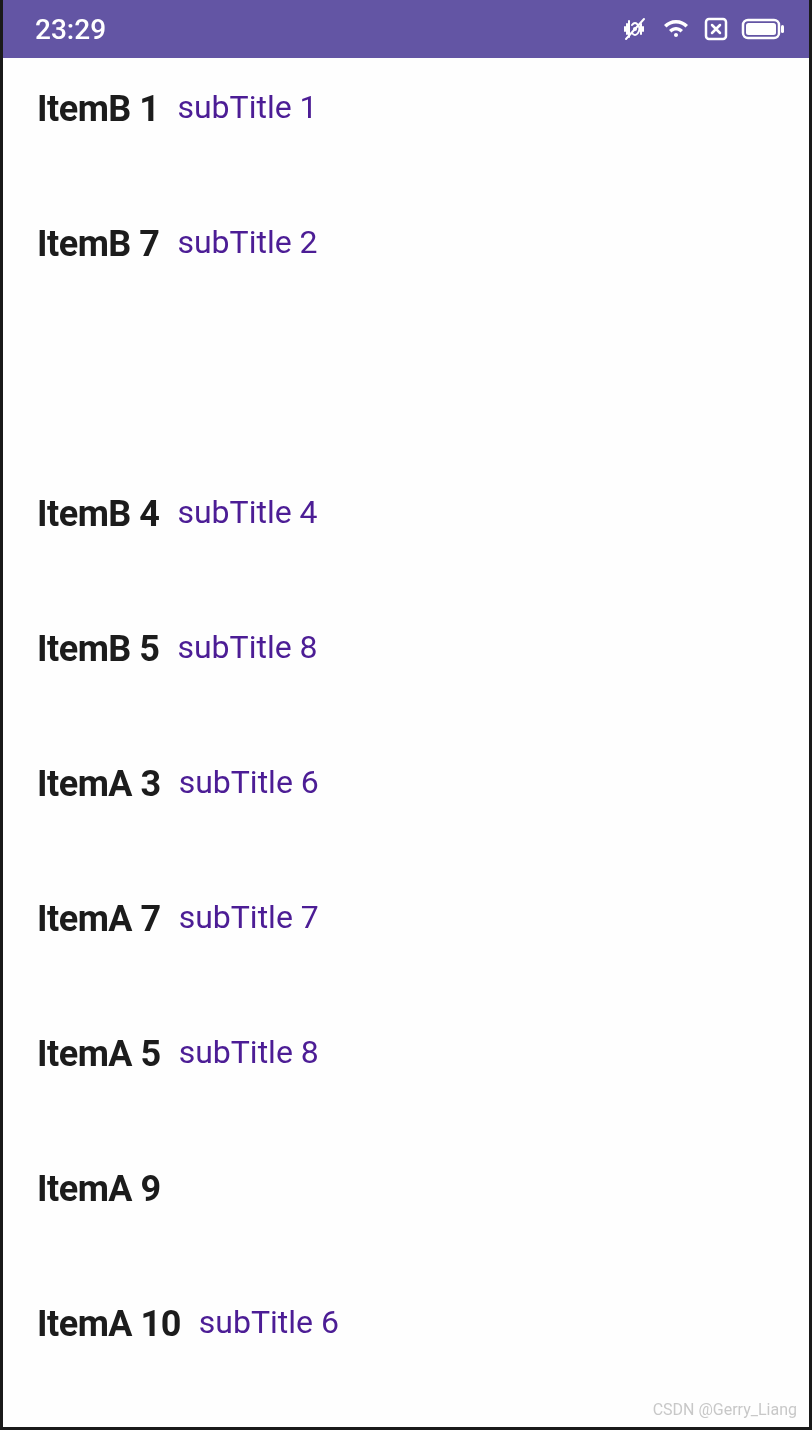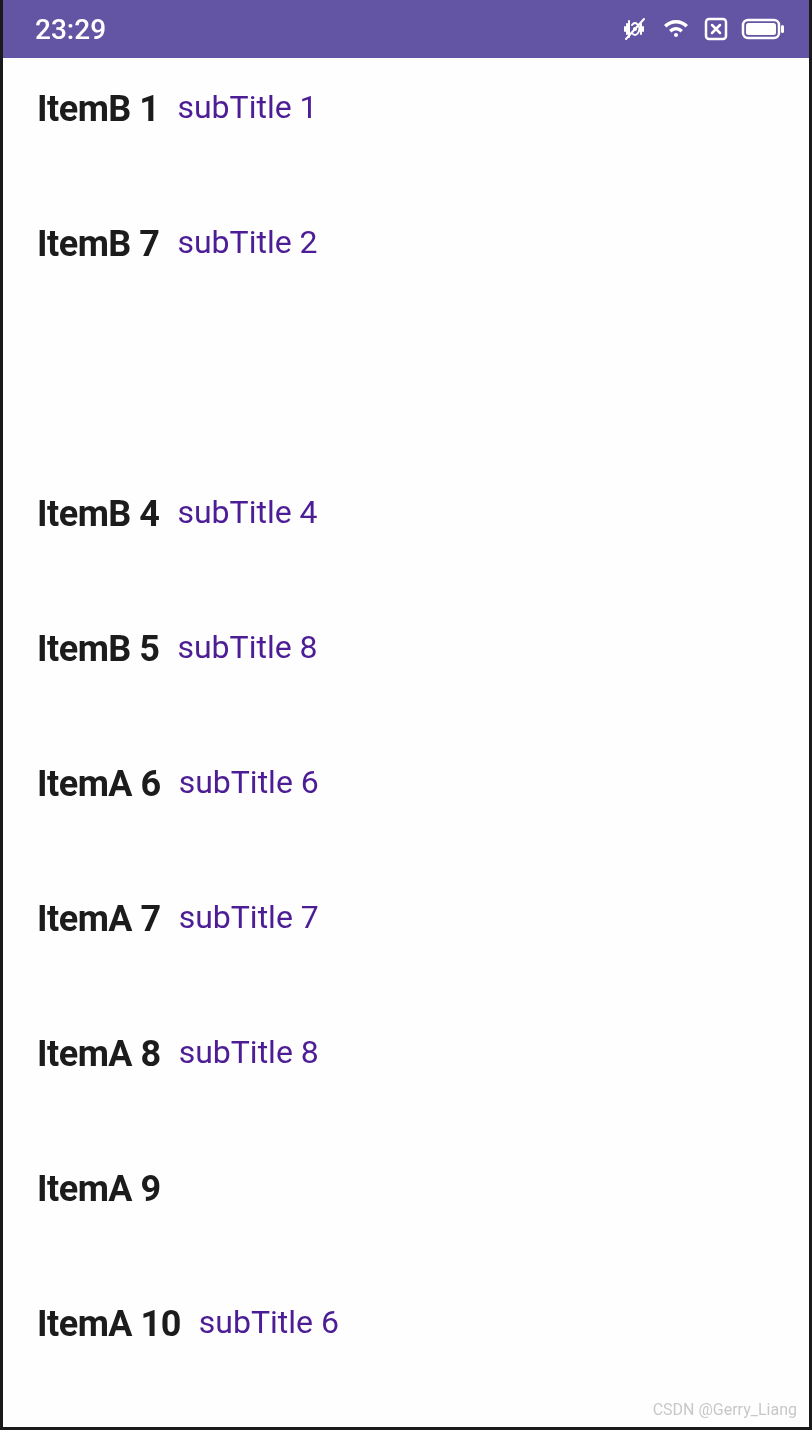--- a/index.html
+++ b/index.html
@@ -126,29 +126,29 @@
     </div>
     <div class="list-item">
       <span class="item-title">ItemB 4</span>
       <span class="item-subtitle">subTitle 4</span>
     </div>
     <div class="list-item">
       <span class="item-title">ItemB 5</span>
       <span class="item-subtitle">subTitle 8</span>
     </div>
     <div class="list-item">
-      <span class="item-title">ItemA 6</span>
+      <span class="item-title">ItemA 3</span>
       <span class="item-subtitle">subTitle 6</span>
     </div>
     <div class="list-item">
       <span class="item-title">ItemA 7</span>
       <span class="item-subtitle">subTitle 7</span>
     </div>
     <div class="list-item">
-      <span class="item-title">ItemA 8</span>
+      <span class="item-title">ItemA 5</span>
       <span class="item-subtitle">subTitle 8</span>
     </div>
     <div class="list-item">
       <span class="item-title">ItemA 9</span>
     </div>
     <div class="list-item">
       <span class="item-title">ItemA 10</span>
       <span class="item-subtitle">subTitle 6</span>
     </div>
   </div>

